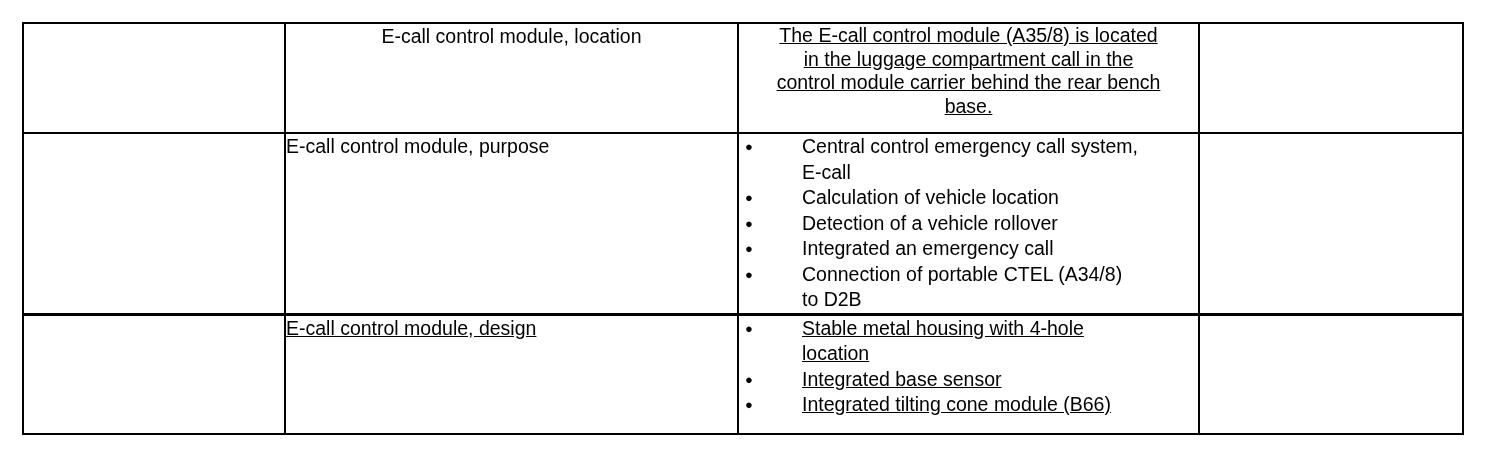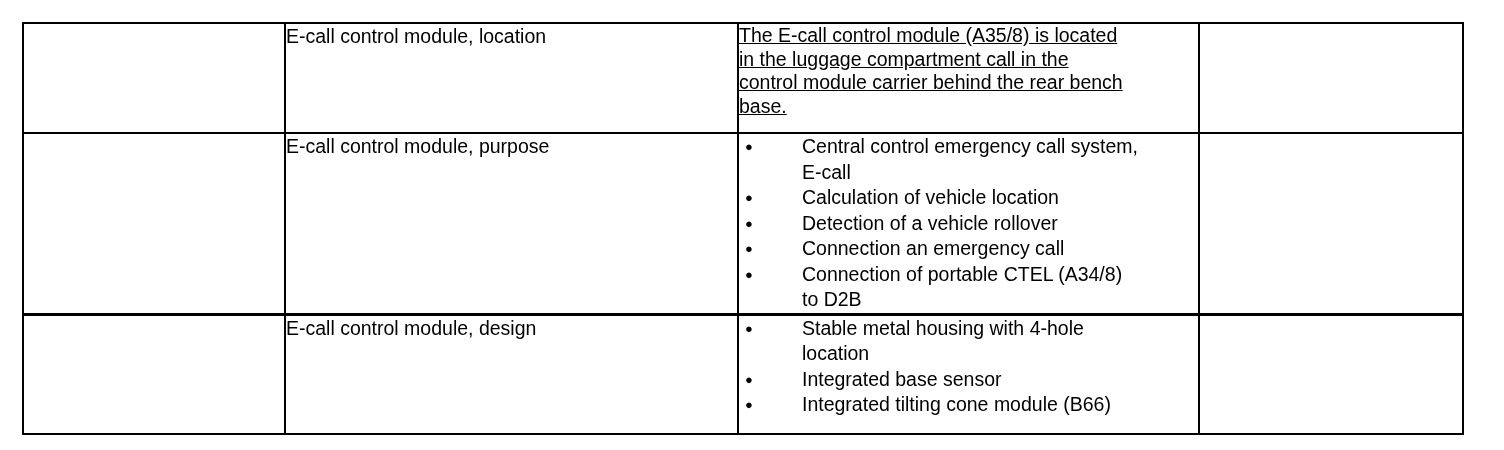--- a/index.html
+++ b/index.html
@@ -24,23 +24,23 @@
   table.module-table td {
     border: 2px solid #000000;
     vertical-align: top;
     font-size: 19.5px;
     padding: 0;
   }
   col.c1 { width: 262px; }
   col.c2 { width: 453px; }
   col.c3 { width: 461px; }
   col.c4 { width: 264px; }
-  tr.row-1 { height: 110px; }
+  tr.row-1 { height: 110px; text-align: center; }
   tr.row-2 { height: 181px; padding-left: 31px; }
-  tr.row-3 { height: 120px; }
+  tr.row-3 { height: 120px; text-decoration: underline; }
   tr.row-3 td { border-top-width: 3px; }
   td.label-cell {
     padding: 3px 6px 3px 4px;
     line-height: 24px;
   }
   td.desc-cell {
     padding: 4px 8px 3px 5px;
     line-height: 23.5px;
     text-decoration: underline;
   }
@@ -101,21 +101,21 @@
         <div class="bullet-item">
           <span class="bullet-marker">●</span>
           <div>Calculation of vehicle location</div>
         </div>
         <div class="bullet-item">
           <span class="bullet-marker">●</span>
           <div>Detection of a vehicle rollover</div>
         </div>
         <div class="bullet-item">
           <span class="bullet-marker">●</span>
-          <div>Connection an emergency call</div>
+          <div>Integrated an emergency call</div>
         </div>
         <div class="bullet-item">
           <span class="bullet-marker">●</span>
           <div>Connection of portable CTEL (A34/8)</div>
           <div>to D2B</div>
         </div>
       </td>
       <td></td>
     </tr>
 

